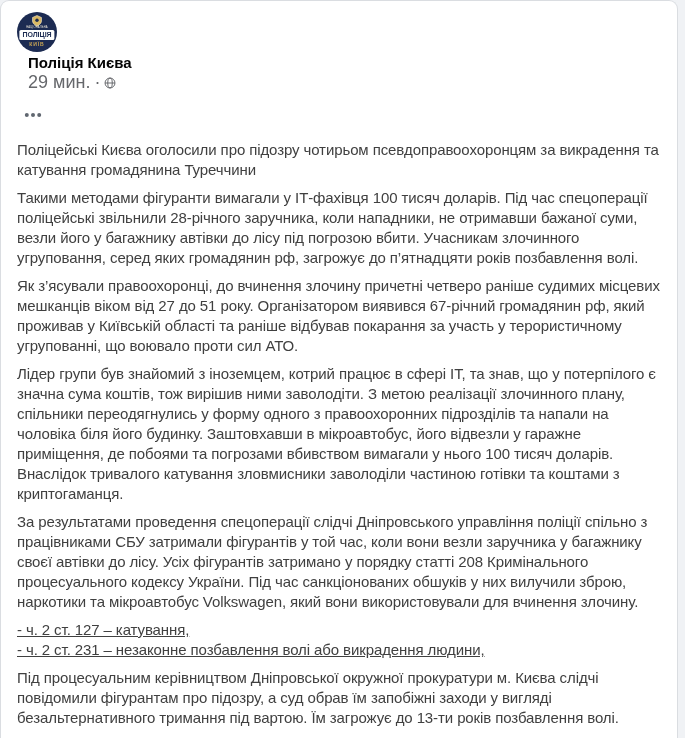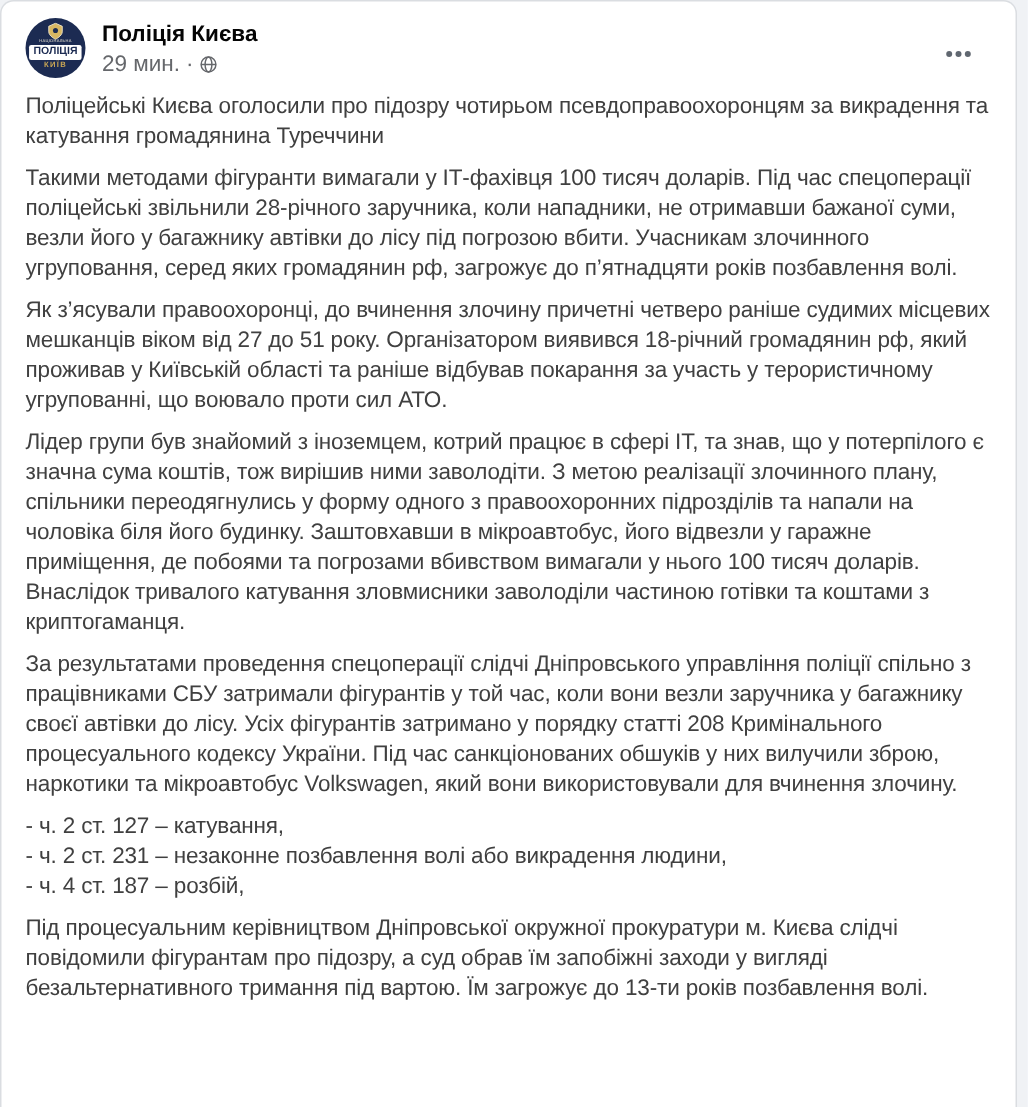--- a/index.html
+++ b/index.html
@@ -26,20 +26,21 @@
     border: 1px solid #dadde1;
     border-bottom: none;
     border-radius: 9px 9px 0 0;
     overflow: hidden;
   }
   
   .header {
     display: flex;
     align-items: flex-start;
     padding: 11px 12px 0 16px;
+    flex-direction: column;
   }
   .avatar {
     position: relative;
     width: 40px;
     height: 40px;
     flex: none;
     border-radius: 50%;
     background: #1c2b52;
     cursor: pointer;
     overflow: hidden;
@@ -101,21 +102,21 @@
     color: #050505;
     line-height: 19px;
     text-decoration: none;
     cursor: pointer;
   }
   .meta {
     display: flex;
     align-items: center;
     margin-top: 2px;
     color: #65676b;
-    font-size: 15px;
+    font-size: 18px;
     line-height: 17px;
   }
   .meta .timestamp { cursor: pointer; }
   .meta .sep { margin: 0 4px; }
   .globe { display: block; }
   .menu-btn {
     background: none;
     border: none;
     margin: 8px 10px 0 0;
     padding: 6px;
@@ -126,21 +127,21 @@
   
   .post-body {
     padding: 9px 16px 0 16px;
     font-size: 15px;
     line-height: 20px;
     color: #404040;
     letter-spacing: -0.1px;
   }
   .post-body p { margin: 0 0 8px 0; }
   .post-list { margin: 0 0 8px 0; }
-  .post-list .list-line { line-height: 20px; }
+  .post-list .list-line { line-height: 20px; text-decoration: underline; }
 </style>
 </head>
 <body>
 
 <div class="viewport">
   <div class="card">
 
     <div class="header">
 
       <div class="avatar">
@@ -171,25 +172,24 @@
           <circle cx="3.8" cy="10" r="2"></circle>
           <circle cx="10" cy="10" r="2"></circle>
           <circle cx="16.2" cy="10" r="2"></circle>
         </svg>
       </button>
     </div>
 
     <div class="post-body">
       <p>Поліцейські Києва оголосили про підозру чотирьом псевдоправоохоронцям за викрадення та катування громадянина Туреччини</p>
       <p>Такими методами фігуранти вимагали у ІТ-фахівця 100 тисяч доларів. Під час спецоперації поліцейські звільнили 28-річного заручника, коли нападники, не отримавши бажаної суми, везли його у багажнику автівки до лісу під погрозою вбити. Учасникам злочинного угруповання, серед яких громадянин рф, загрожує до п’ятнадцяти років позбавлення волі.</p>
-      <p>Як з’ясували правоохоронці, до вчинення злочину причетні четверо раніше судимих місцевих мешканців віком від 27 до 51 року. Організатором виявився 18-річний громадянин рф, який проживав у Київській області та раніше відбував покарання за участь у терористичному угрупованні, що воювало проти сил АТО.</p>
+      <p>Як з’ясували правоохоронці, до вчинення злочину причетні четверо раніше судимих місцевих мешканців віком від 27 до 51 року. Організатором виявився 67-річний громадянин рф, який проживав у Київській області та раніше відбував покарання за участь у терористичному угрупованні, що воювало проти сил АТО.</p>
       <p>Лідер групи був знайомий з іноземцем, котрий працює в сфері ІТ, та знав, що у потерпілого є значна сума коштів, тож вирішив ними заволодіти. З метою реалізації злочинного плану, спільники переодягнулись у форму одного з правоохоронних підрозділів та напали на чоловіка біля його будинку. Заштовхавши в мікроавтобус, його відвезли у гаражне приміщення, де побоями та погрозами вбивством вимагали у нього 100 тисяч доларів. Внаслідок тривалого катування зловмисники заволоділи частиною готівки та коштами з криптогаманця.</p>
       <p>За результатами проведення спецоперації слідчі Дніпровського управління поліції спільно з працівниками СБУ затримали фігурантів у той час, коли вони везли заручника у багажнику своєї автівки до лісу. Усіх фігурантів затримано у порядку статті 208 Кримінального процесуального кодексу України. Під час санкціонованих обшуків у них вилучили зброю, наркотики та мікроавтобус Volkswagen, який вони використовували для вчинення злочину.</p>
       <div class="post-list">
         <div class="list-line">- ч. 2 ст. 127 – катування,</div>
         <div class="list-line">- ч. 2 ст. 231 – незаконне позбавлення волі або викрадення людини,</div>
-        <div class="list-line">- ч. 4 ст. 187 – розбій,</div>
       </div>
       <p>Під процесуальним керівництвом Дніпровської окружної прокуратури м. Києва слідчі повідомили фігурантам про підозру, а суд обрав їм запобіжні заходи у вигляді безальтернативного тримання під вартою. Їм загрожує до 13-ти років позбавлення волі.</p>
     </div>
 
   </div>
 </div>
 
 </body></html>

